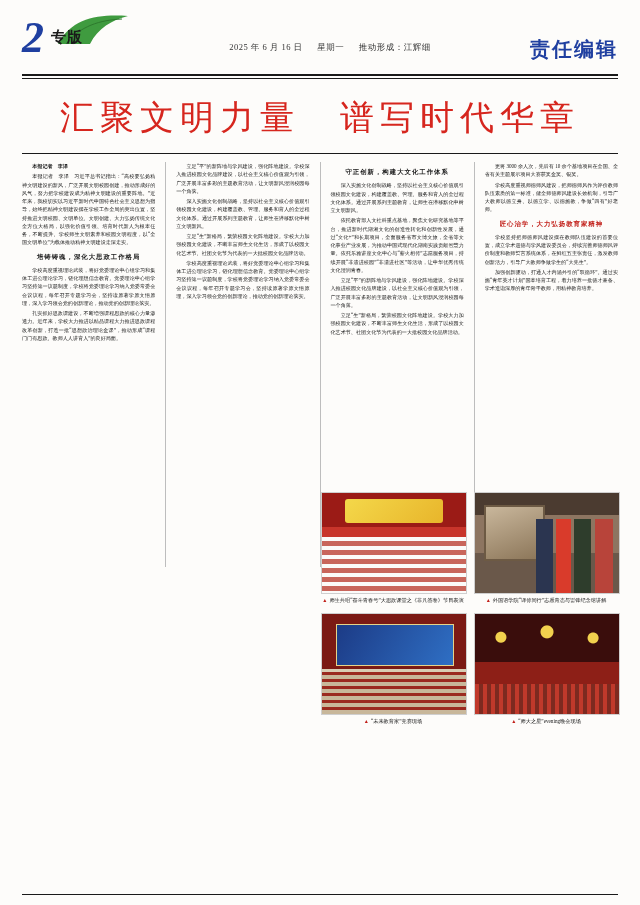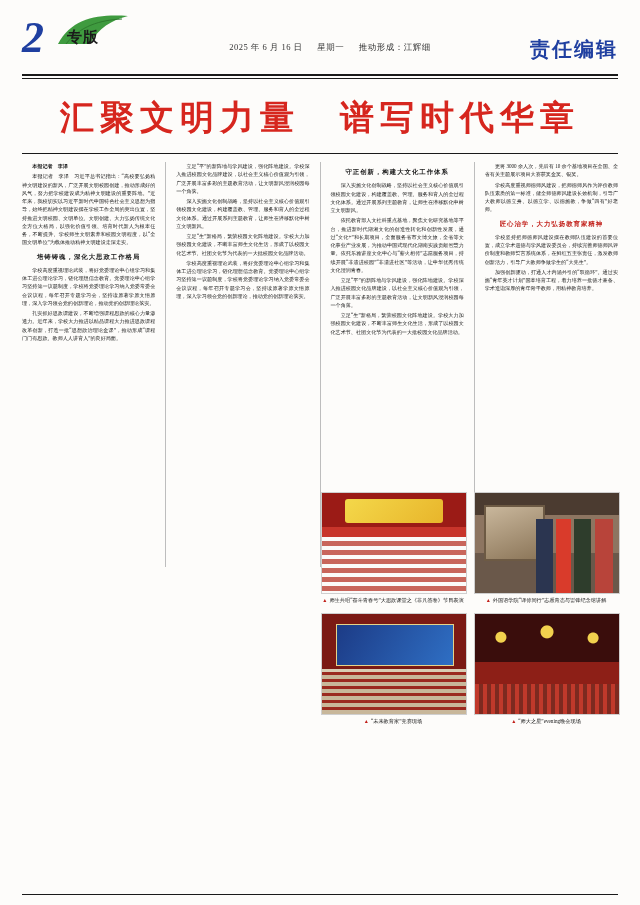--- a/index.html
+++ b/index.html
@@ -27,21 +27,21 @@
     width:120px;height:48px;
   }
   .page-flag .big-num{
     position:absolute;left:0;top:-2px;
     font-size:44px;line-height:44px;
     font-weight:bold;color:#1f3fa0;
     font-family:"Liberation Serif",serif;
     font-style:italic;
   }
   .page-flag .ban{
-    position:absolute;left:45px;top:10px;
+    position:absolute;left:29px;top:10px;
     font-size:15px;font-weight:bold;color:#1a1a1a;
     letter-spacing:1px;
   }
   .page-flag .leaf{
     position:absolute;left:30px;top:-4px;
     width:78px;height:34px;
   }
   .meta-line{
     margin-top:24px;
     font-size:8.5px;color:#333;
@@ -58,21 +58,21 @@
 
   .rule-thick{height:2px;background:#1a1a1a;margin-top:4px;}
   .rule-thin{height:1px;background:#1a1a1a;margin-top:2px;}
 
   
   .headline{
     text-align:center;
     margin-top:16px;
   }
   .headline .main{
-    font-size:34px;font-weight:bold;color:#d6261e;
+    font-size:34px;font-weight:normal;color:#d6261e;
     letter-spacing:6px;
     font-family:"Liberation Serif",serif;
   }
   .headline .sub{
     margin-top:9px;
     font-size:16px;font-weight:bold;color:#1a1a1a;
     letter-spacing:2px;
   }
   .hr-after-head{height:1px;background:#1a1a1a;margin-top:12px;}
 

